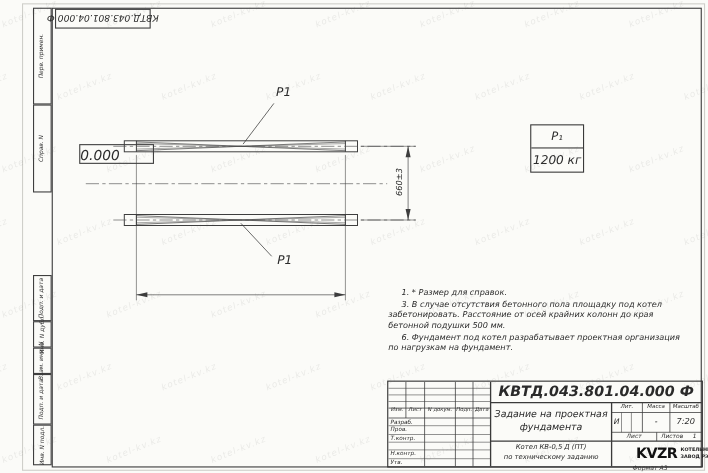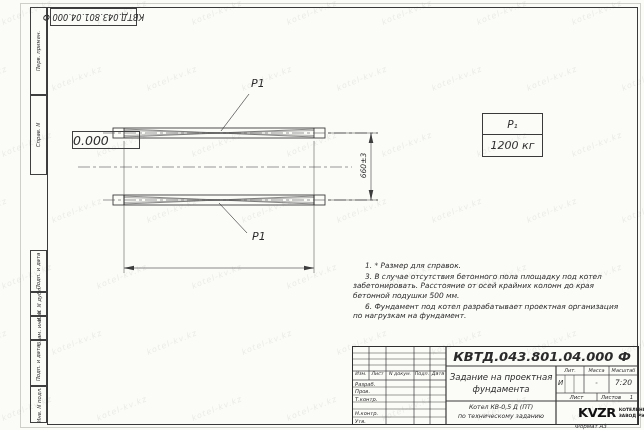--- a/index.html
+++ b/index.html
@@ -13,21 +13,21 @@
   .flexc{display:flex;align-items:center;justify-content:flex-start;}
   
   .strip-cell{position:absolute;left:30px;width:17px;border:1px solid #3f3f3f;box-sizing:border-box;
               display:flex;align-items:center;justify-content:center;z-index:3;background:transparent;}
   .strip-cell span{transform:rotate(-90deg);font-size:5.4px;font-style:italic;white-space:nowrap;color:#333;}
   
   .top-stamp{position:absolute;left:50px;top:8px;width:87px;height:18px;border:1px solid #3f3f3f;
              box-sizing:border-box;z-index:3;display:flex;align-items:center;justify-content:center;
              transform:rotate(180deg);font-size:8.3px;font-style:italic;color:#2a2a2a;white-space:nowrap;}
   
-  .load-table{position:absolute;left:482px;top:113px;width:61px;height:44px;border:1.2px solid #3a3a3a;
+  .load-table{position:absolute;left:482px;top:113px;width:49px;height:44px;border:1.2px solid #3a3a3a;
               box-sizing:border-box;z-index:3;}
   .load-table .r1{height:21px;border-bottom:1px solid #3a3a3a;box-sizing:border-box;
                   display:flex;align-items:center;justify-content:center;font-size:10.5px;font-style:italic;}
   .load-table .r2{height:21px;display:flex;align-items:center;justify-content:center;
                   font-size:11px;font-style:italic;}
   
   .notes{position:absolute;left:353px;top:261px;width:283px;z-index:3;}
   .notes p{margin:0 16px 1px 0;font-size:7.4px;font-style:italic;line-height:1.3;color:#2a2a2a;text-indent:12px;}
   
   .tb{position:absolute;left:352px;top:346px;width:285px;height:77px;border:1.4px solid #2f2f2f;

